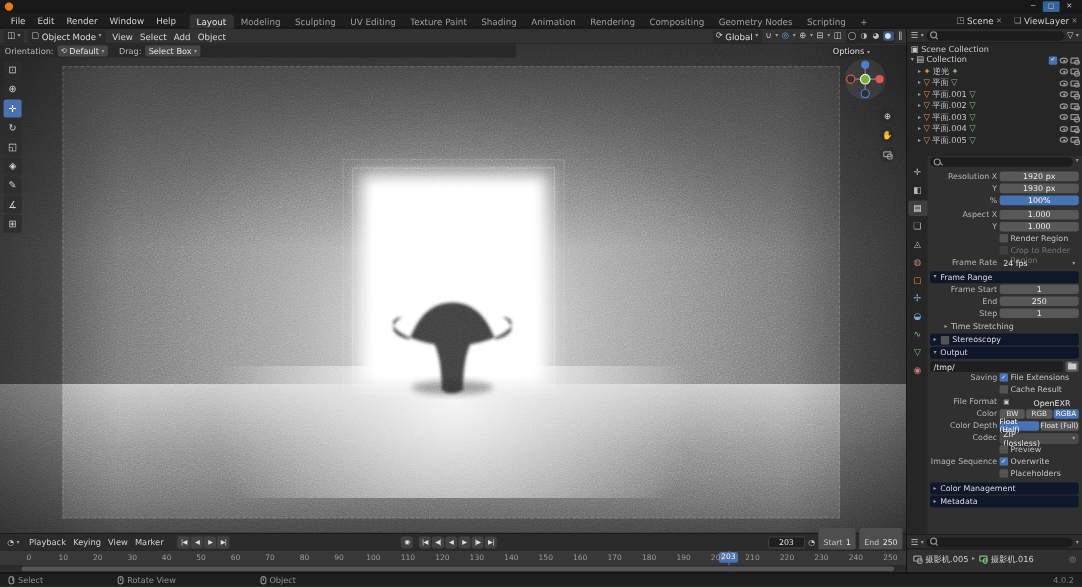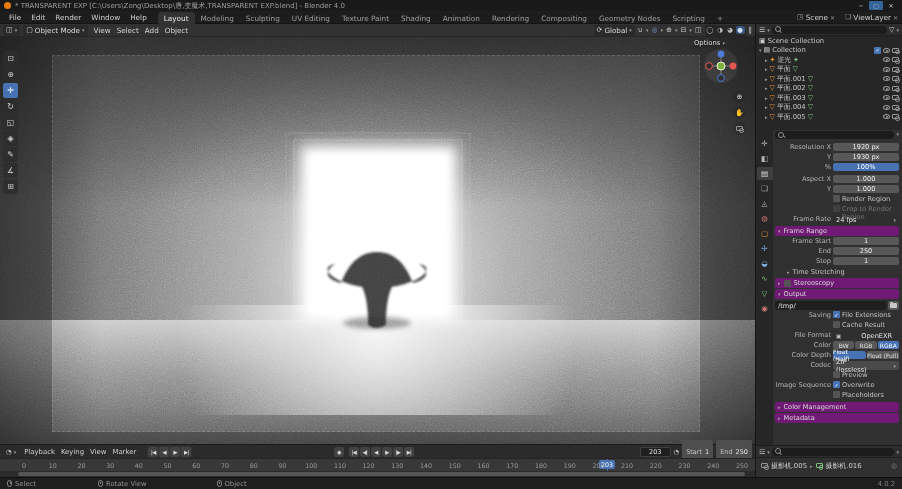--- a/index.html
+++ b/index.html
@@ -95,21 +95,21 @@
 .pfield{flex:1;background:#585858;border-radius:2px;height:8px;display:flex;align-items:center;justify-content:center;color:#ededed}
 .pfield.blue{background:#4772b3;color:#fff}
 .pdrop{flex:1;background:#2f2f2f;border-radius:2px;height:9px;display:flex;align-items:center;padding:0 3px;gap:20px;color:#e3e3e3}
 .pdrop .car{margin-left:auto;font-size:5px;color:#9f9f9f}
 .seg{flex:1;display:flex;gap:1px}
 .seg span{flex:1;background:#585858;height:8px;border-radius:2px;display:flex;align-items:center;justify-content:center;font-size:6px;color:#e3e3e3}
 .seg span.sel{background:#4772b3;color:#fff}
 .cb{width:7px;height:7px;border-radius:1px;background:#545454;display:flex;align-items:center;justify-content:center;font-size:5px;color:#fff;flex:none}
 .cb.on{background:#4772b3}
 .dim{opacity:.45}
-.psection{display:flex;align-items:center;height:10px;background:#701a75;border-radius:2px;margin:1px 0;color:#dadada;padding:0 3px;gap:3px}
+.psection{display:flex;align-items:center;height:10px;background:#0f172a;border-radius:2px;margin:1px 0;color:#dadada;padding:0 3px;gap:3px}
 .psub{display:flex;align-items:center;height:10px;color:#c5c5c5;padding-left:12px;gap:3px}
 .car{font-size:5px;color:#9f9f9f}
 .pathrow{display:flex;align-items:center;height:11px;gap:2px}
 .pathfield{flex:1;background:#1f1f1f;border-radius:2px;height:9px;display:flex;align-items:center;padding:0 3px;color:#e0e0e0}
 .folderbtn{width:11px;height:9px;background:#585858;border-radius:2px;display:flex;align-items:center;justify-content:center}
 .folder{width:7px;height:5px;background:#c9c9c9;border-radius:1px;position:relative}
 .folder::before{content:"";position:absolute;left:0;top:-1.5px;width:3px;height:1.5px;background:#c9c9c9;border-radius:1px 1px 0 0}
 
 .mini-props{height:32px;background:#303030;border-top:1px solid #1c1c1c;flex:none}
 .crumbs{display:flex;align-items:center;gap:3px;height:15px;padding:0 5px;font-size:6.9px;color:#d2d2d2}
@@ -119,21 +119,20 @@
 .sb-item{display:flex;align-items:center;gap:3px}
 .mouse{width:5px;height:7px;border:1px solid #8a8a8a;border-radius:2.5px;position:relative;flex:none}
 .mouse::after{content:"";position:absolute;left:1.5px;top:1px;width:1px;height:2px;background:#8a8a8a}
 .sb-ver{margin-left:auto;color:#7e7e7e}
 </style>
 </head>
 <body>
 
 <div class="titlebar">
   <span class="logo"></span>
-  <span>* TRANSPARENT EXP [C:\Users\Zong\Desktop\唐,变魔术,TRANSPARENT EXP.blend] - Blender 4.0</span>
   <span class="win-btns">
     <span class="win-btn">─</span>
     <span class="win-btn max">▢</span>
     <span class="win-btn">✕</span>
   </span>
 </div>
 
 <div class="topbar">
   <span id="topbar-menus" style="display:flex">
       <span class="menu-item">File</span>
@@ -280,20 +279,33 @@
             <rect width="755" height="407" filter="url(#grain)"></rect>
           </svg>
         </div>
         <div class="pp" style="left:0;top:0;width:755px;height:18px"></div>
         <div class="pp" style="left:0;top:395px;width:755px;height:12px"></div>
         <div class="pp" style="left:0;top:18px;width:52px;height:377px"></div>
         <div class="pp" style="left:700px;top:18px;width:55px;height:377px"></div>
         <div class="cam-frame"></div>
       </div>
 
+      <div class="tool-settings">
+        <span>Orientation:</span>
+        <span class="ts-field">
+          <span class="ic" style="font-size:6px">⟲</span>
+          <span>Default</span>
+          <span class="car">▾</span>
+        </span>
+        <span style="margin-left:6px">Drag:</span>
+        <span class="ts-field">
+          <span>Select Box</span>
+          <span class="car">▾</span>
+        </span>
+      </div>
 
       <div class="vp-toolbar" id="vp-toolbar">
           <div class="tool-btn">
             <span>⊡</span>
           </div>
           <div class="tool-btn">
             <span>⊕</span>
           </div>
           <div class="tool-btn active">
             <span>✛</span>

